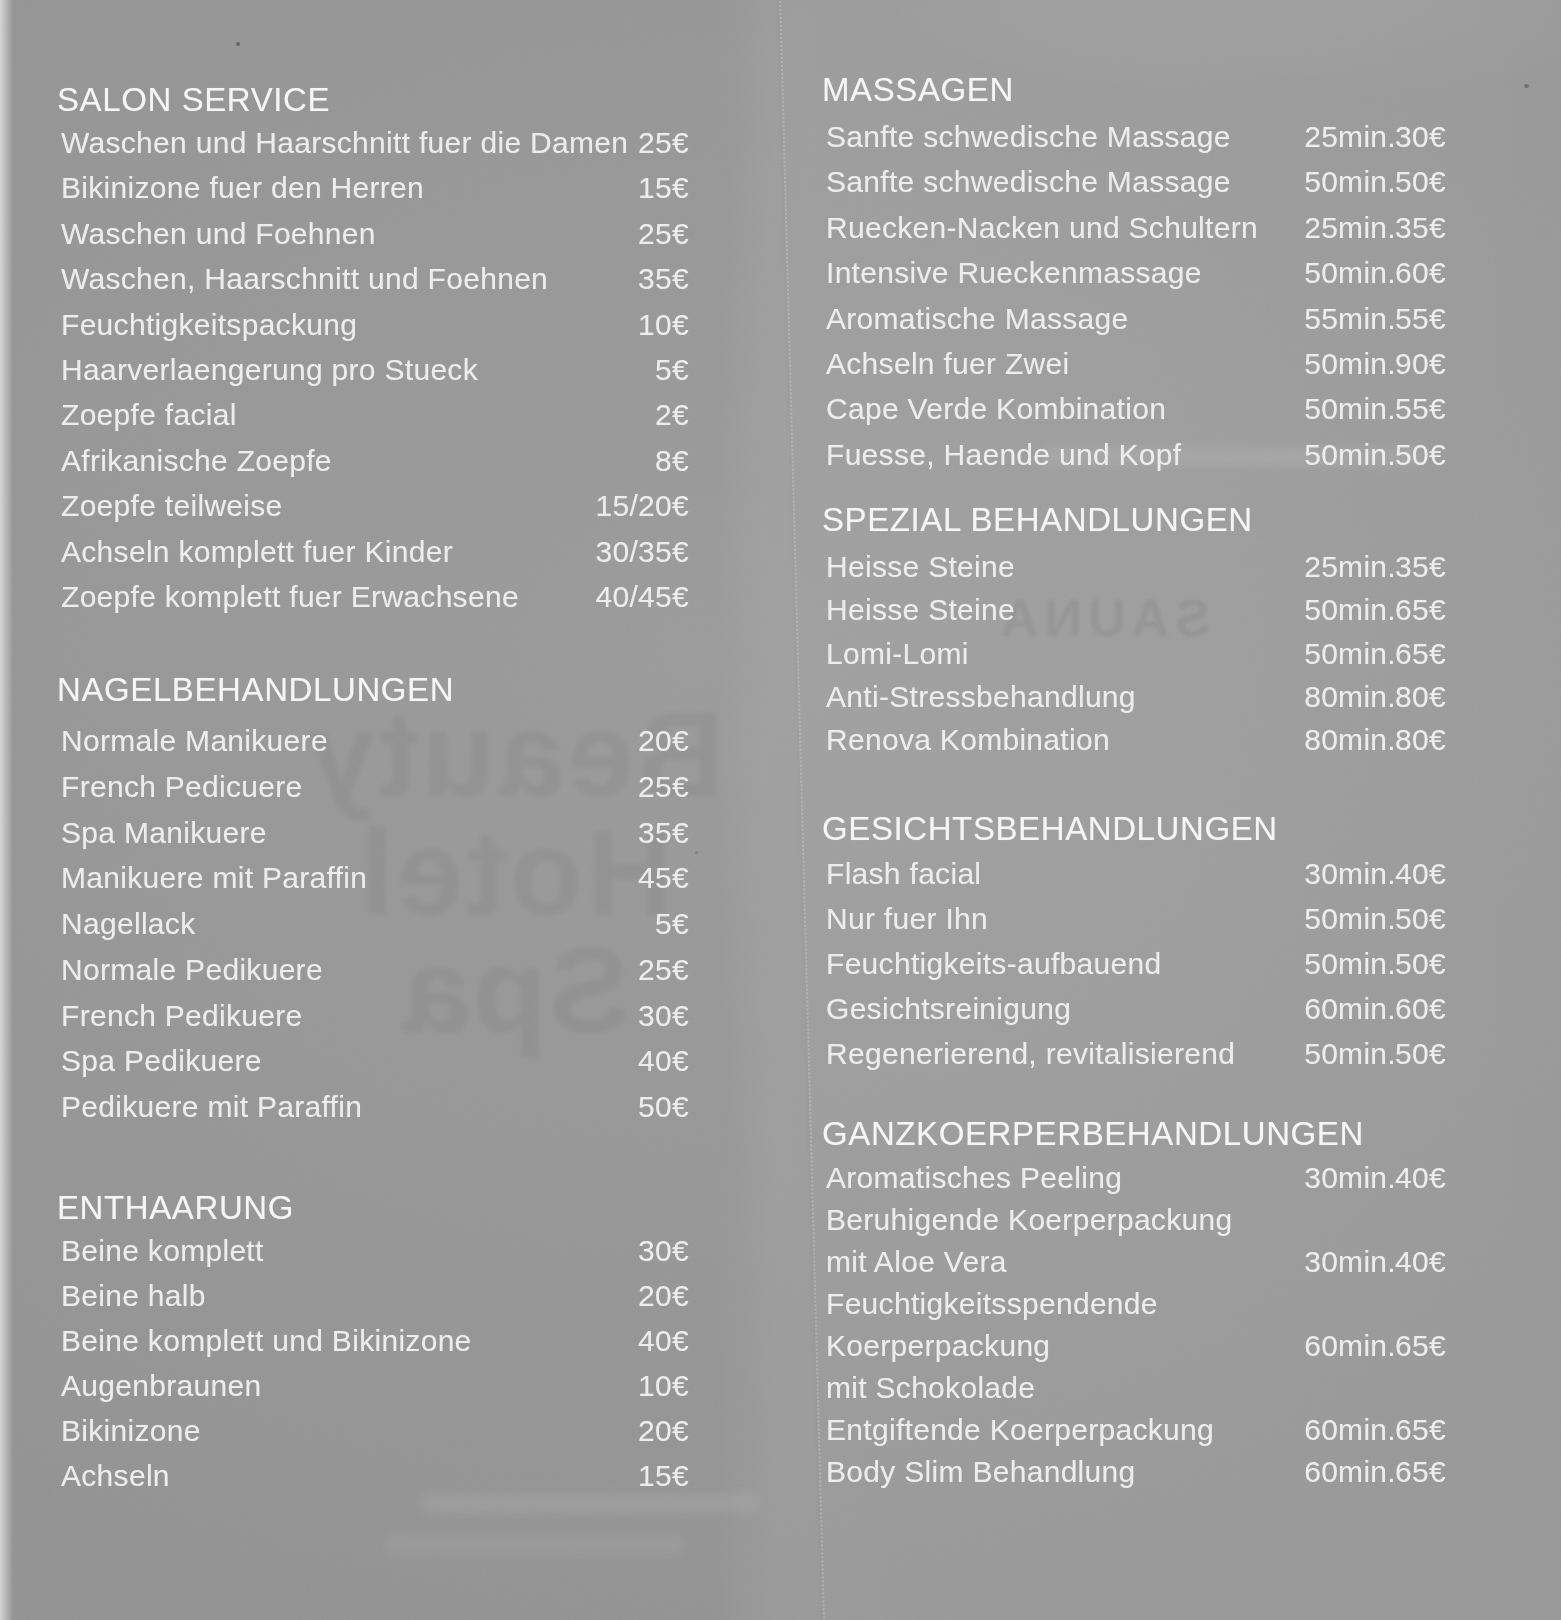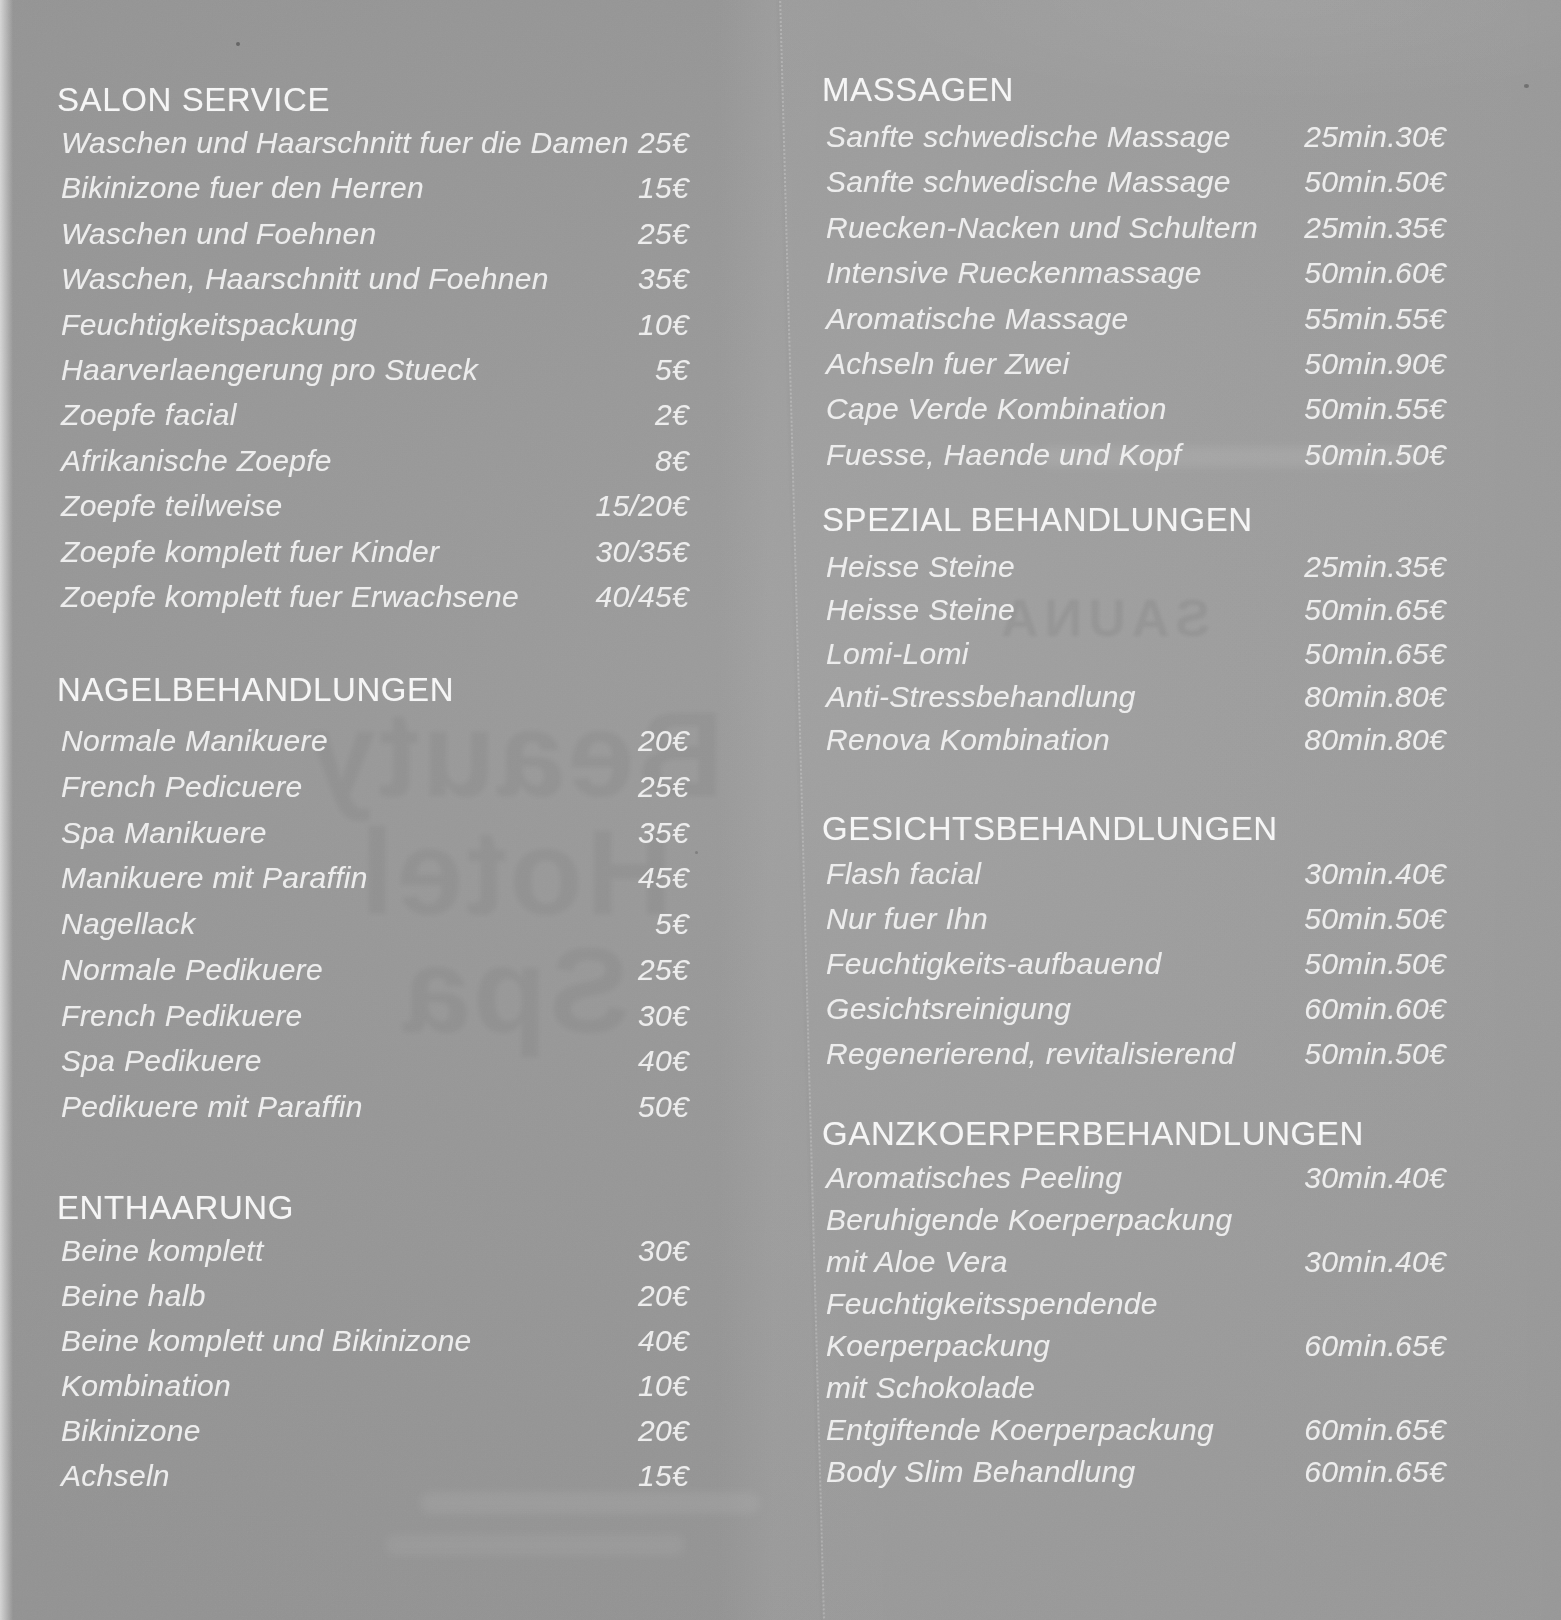--- a/index.html
+++ b/index.html
@@ -14,21 +14,21 @@
     font-family:"Liberation Sans", sans-serif;
   }
   .section{position:absolute;}
   .sec-title{
     margin:0;font-size:33px;font-weight:normal;color:#f7f7f7;
     letter-spacing:0.6px;line-height:36px;white-space:nowrap;
     text-shadow:0 0 1px rgba(255,255,255,0.35);
   }
   .rows{position:absolute;left:0;right:0;display:flex;flex-direction:column;}
   .row{position:relative;height:var(--pitch);color:#eeeeee;font-size:30px;letter-spacing:0.3px;
-       text-shadow:0 0 1px rgba(255,255,255,0.3);font-style:italic;}
+       text-shadow:0 0 1px rgba(255,255,255,0.3);}
   .row span{position:absolute;top:0;line-height:var(--pitch);white-space:nowrap;}
   .row .lbl{left:4px;}
   .row .pr{right:14px;text-align:center;}
   .row .dur{right:64px;text-align:right;}
   
   .ghost-cover{
     position:absolute;left:280px;top:695px;width:470px;
     font-size:120px;line-height:118px;font-weight:bold;letter-spacing:3px;
     color:rgba(0,0,0,0.042);transform:scaleX(-1);filter:blur(2px);
     text-align:center;
@@ -104,21 +104,21 @@
         </div>
         <div class="row">
           <span class="lbl">Afrikanische Zoepfe</span>
           <span class="pr">8€</span>
         </div>
         <div class="row">
           <span class="lbl">Zoepfe teilweise</span>
           <span class="pr">15/20€</span>
         </div>
         <div class="row">
-          <span class="lbl">Zoepfe komplett fuer Kinder</span>
+          <span class="lbl">Achseln komplett fuer Kinder</span>
           <span class="pr">30/35€</span>
         </div>
         <div class="row">
           <span class="lbl">Zoepfe komplett fuer Erwachsene</span>
           <span class="pr">40/45€</span>
         </div>
       </div>
   </section>
 
   <section class="section" style="left:57px;top:672px;width:646px;--pitch:45.75px">
@@ -172,21 +172,21 @@
         </div>
         <div class="row">
           <span class="lbl">Beine halb</span>
           <span class="pr">20€</span>
         </div>
         <div class="row">
           <span class="lbl">Beine komplett und Bikinizone</span>
           <span class="pr">40€</span>
         </div>
         <div class="row">
-          <span class="lbl">Kombination</span>
+          <span class="lbl">Augenbraunen</span>
           <span class="pr">10€</span>
         </div>
         <div class="row">
           <span class="lbl">Bikinizone</span>
           <span class="pr">20€</span>
         </div>
         <div class="row">
           <span class="lbl">Achseln</span>
           <span class="pr">15€</span>
         </div>

